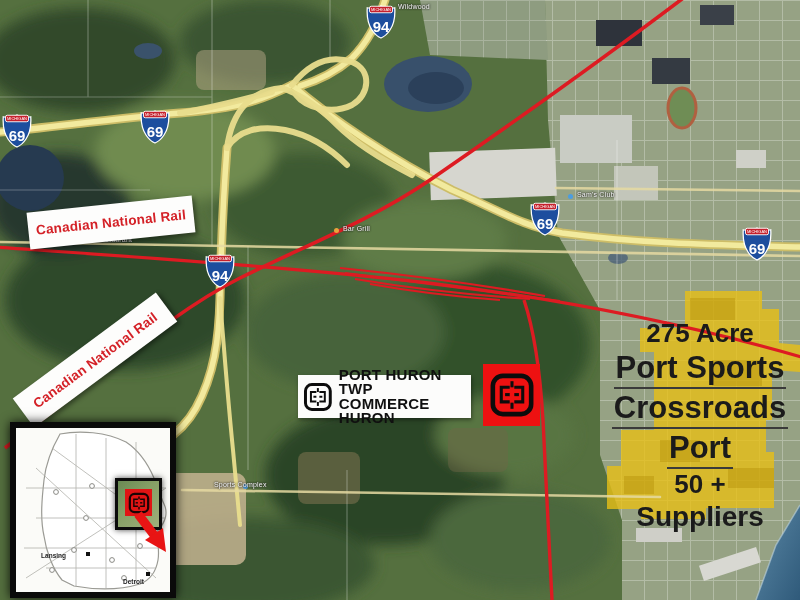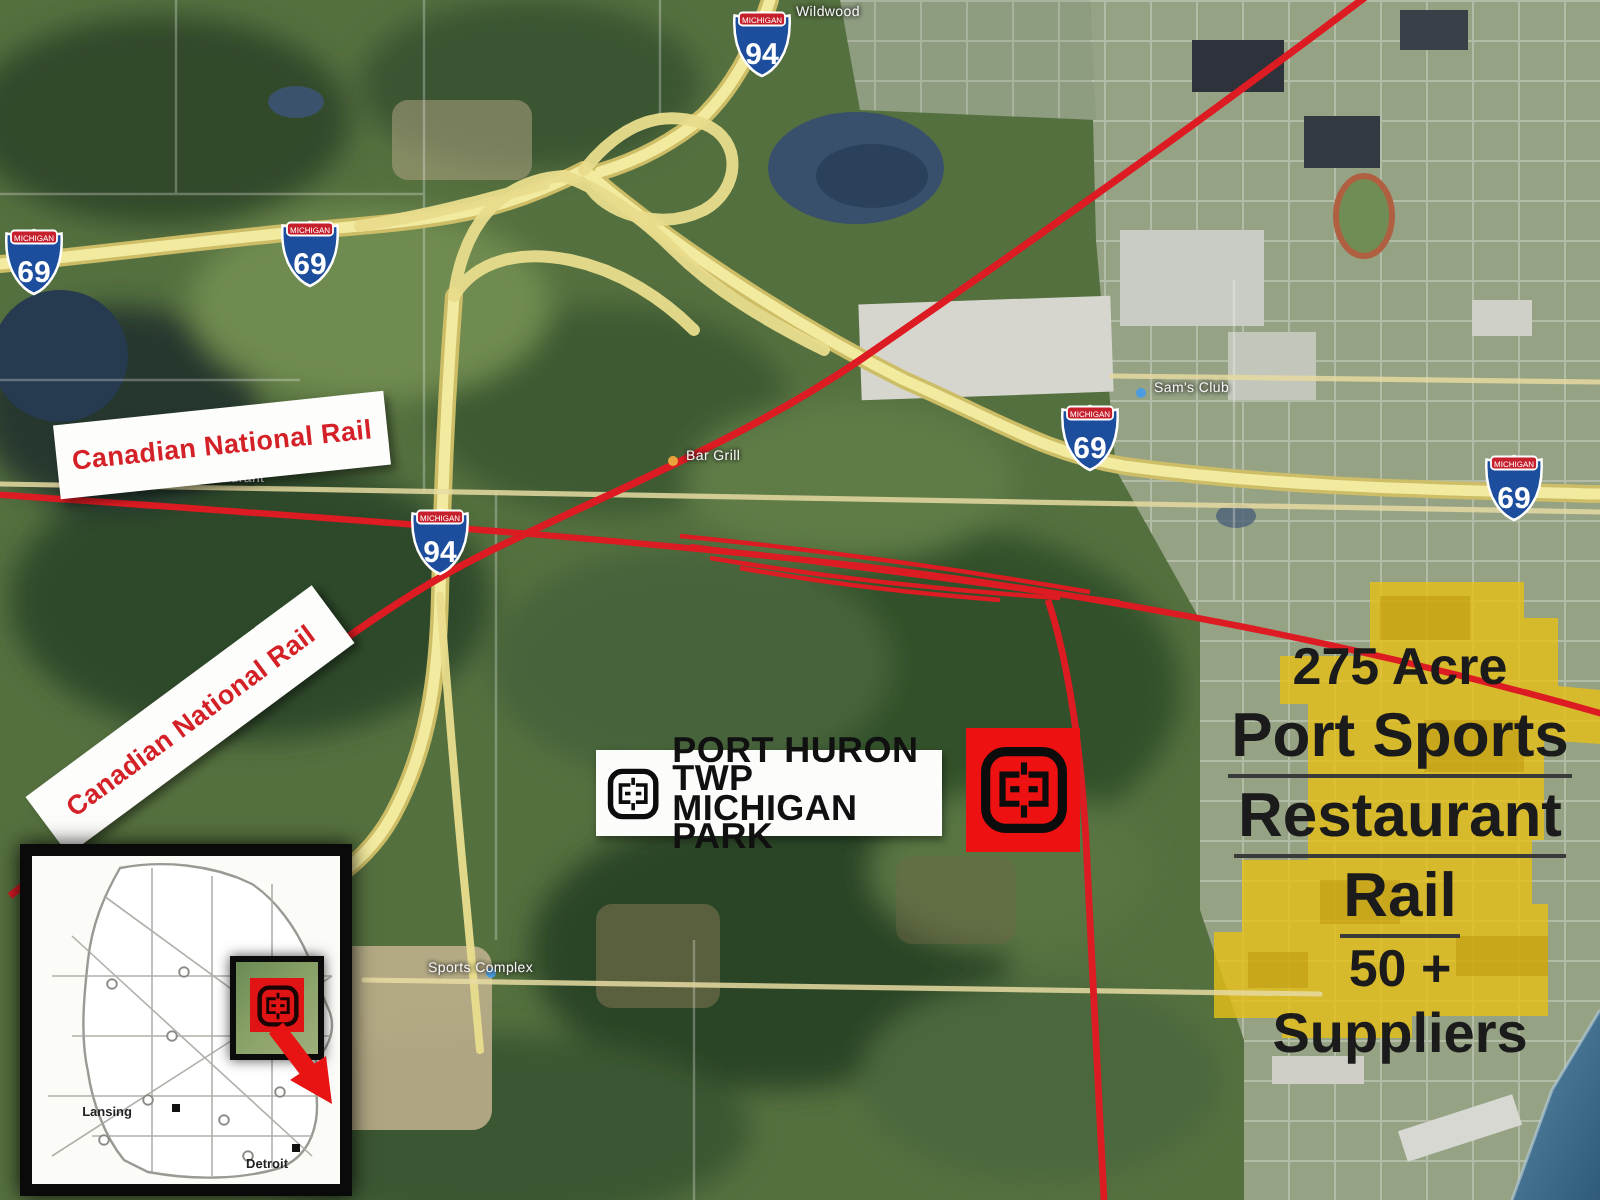--- a/index.html
+++ b/index.html
@@ -27,21 +27,21 @@
   .banner-1{left:28px;top:204px;width:166px;height:37px;transform:rotate(-6deg);}
   .banner-2{left:6px;top:342px;width:178px;height:36px;transform:rotate(-36.5deg);}
 
   
   .cp-label{
     left:298px;top:375px;width:173px;height:43px;background:#fcfcfb;
     display:flex;align-items:center;gap:6px;padding-left:5px;box-sizing:border-box;
     box-shadow:1px 2px 4px rgba(0,0,0,.4);
   }
   .cp-text{display:flex;flex-direction:column;line-height:14.5px;}
-  .cp-text span{font-weight:bold;font-size:18px;color:#101010;letter-spacing:.2px;}
+  .cp-text span{font-weight:bold;font-size:15px;color:#101010;letter-spacing:.2px;}
 
   
   .site-marker{
     left:483px;top:364px;width:57px;height:62px;background:#ee1111;
     display:flex;align-items:center;justify-content:center;
   }
 
   
   .ip-callout{left:597px;top:318px;width:206px;text-align:center;color:#1b1b1b;}
   .ip-callout div{font-weight:bold;}
@@ -296,43 +296,43 @@
         <path d="M30 12 V20"></path>
           <path d="M30 40 V48"></path>
         <path d="M27 20 H16 V39 H27"></path>
           <path d="M27 29.5 H21"></path>
         <path d="M33 20 H44 V39 H33"></path>
           <path d="M39 29.5 H33"></path>
       </g>
     </svg>
     <div class="cp-text">
       <span>PORT HURON TWP</span>
-      <span>MICHIGAN PARK</span>
+      <span>COMMERCE HURON</span>
     </div>
   </div>
 
   <div class="abs site-marker">
     <svg width="46" height="48" viewBox="0 0 60 60">
       <rect x="5" y="5" width="50" height="50" rx="13" fill="none" stroke="#0c0c0c" stroke-width="6"></rect>
       <g fill="none" stroke="#0c0c0c" stroke-width="4">
         <path d="M30 12 V20"></path>
           <path d="M30 40 V48"></path>
         <path d="M27 20 H16 V39 H27"></path>
           <path d="M27 29.5 H21"></path>
         <path d="M33 20 H44 V39 H33"></path>
           <path d="M39 29.5 H33"></path>
       </g>
     </svg>
   </div>
 
   <div class="abs ip-callout">
     <div class="ip-sm">275 Acre</div>
     <div class="ip-lg"><span class="uline">Port Sports</span></div>
-    <div class="ip-lg"><span class="uline">Restaurant</span></div>
-    <div class="ip-lg"><span class="uline">Rail</span></div>
+    <div class="ip-lg"><span class="uline">Crossroads</span></div>
+    <div class="ip-lg"><span class="uline">Port</span></div>
     <div class="ip-sm">50 +</div>
     <div class="ip-md">Suppliers</div>
   </div>
 
   <div class="abs inset">
     <svg width="154" height="164" viewBox="0 0 154 164" style="position:absolute;left:0;top:0">
       <rect x="0" y="0" width="154" height="164" fill="#fbfbf8"></rect>
       <path d="M44 6 C36 20 30 34 28 52 C26 70 24 90 28 108 C30 122 36 140 46 152 L58 158 C80 162 104 162 124 156 C134 152 140 144 142 132 C144 120 140 112 142 102 C150 94 152 84 148 76 C144 68 142 58 138 50 C132 36 122 22 110 14 C90 4 64 2 44 6 Z" fill="#ffffff" stroke="#9a9a94" stroke-width="1.2"></path>
       <g stroke="#a8a8a2" stroke-width=".8" fill="none" opacity=".9">
         <path d="M10 60 H150"></path>

